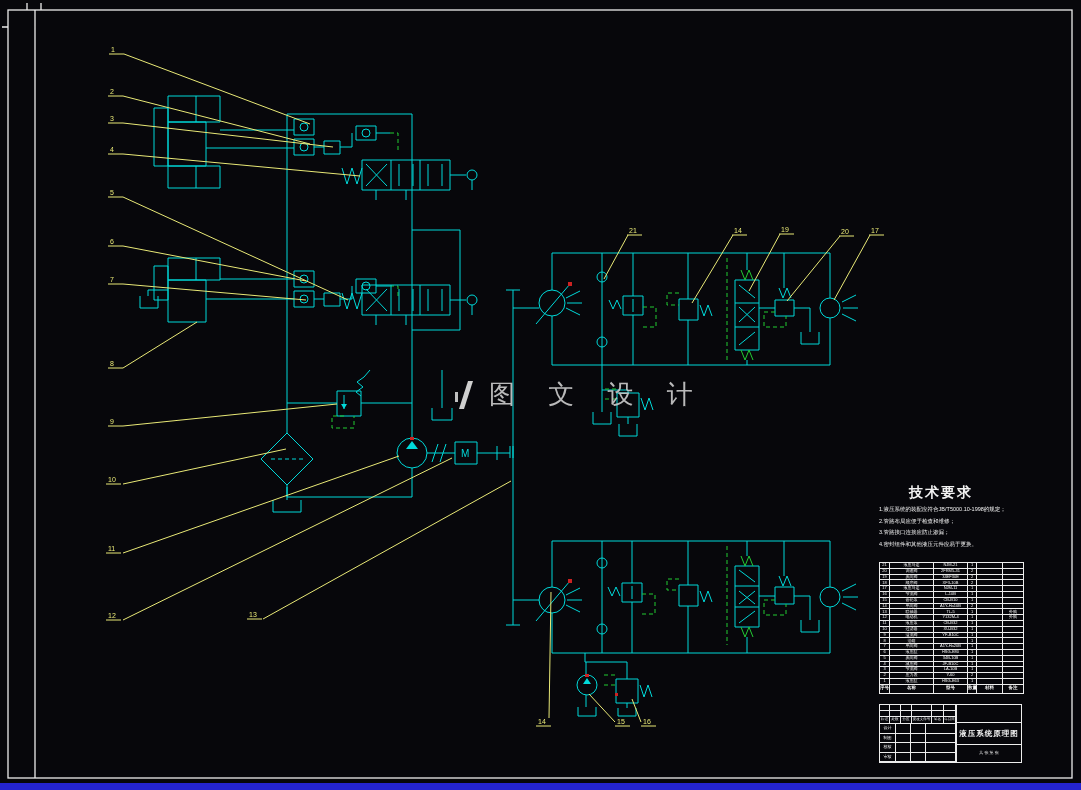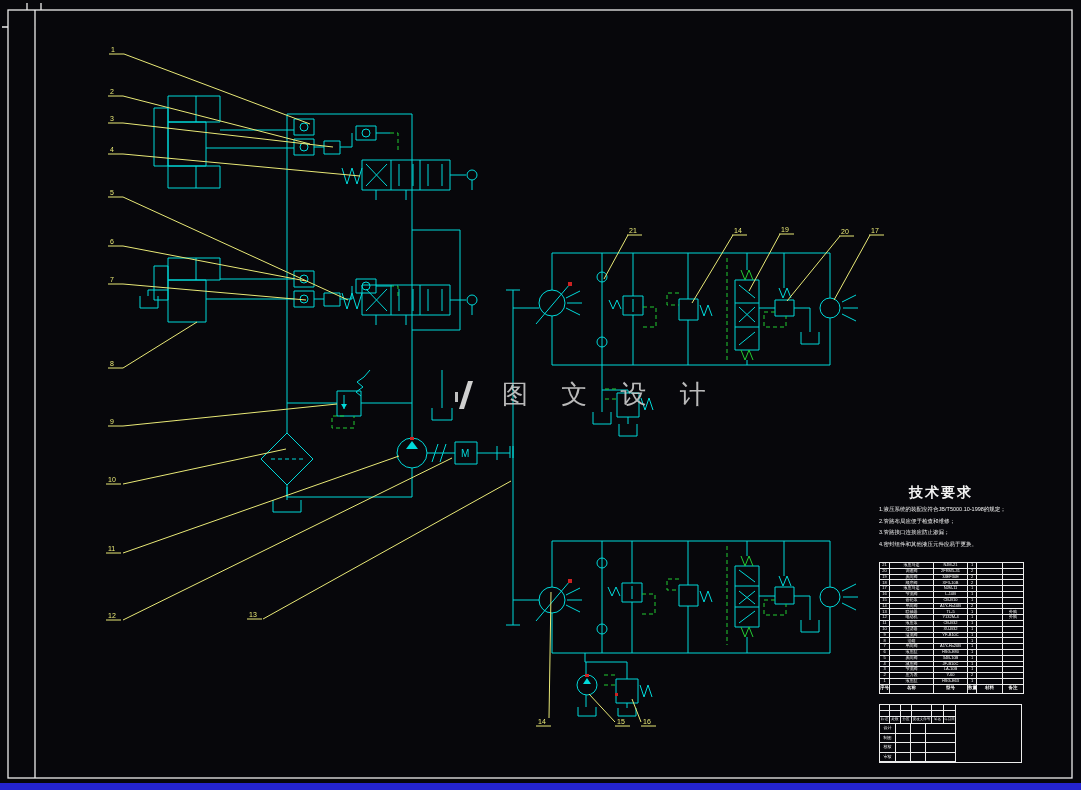--- a/index.html
+++ b/index.html
@@ -10,21 +10,21 @@
   .stage{position:relative;width:1081px;height:790px;background:var(--bg);overflow:hidden;
          font-family:"Liberation Sans",sans-serif;}
   svg text{font-family:"Liberation Sans",sans-serif;}
   .cyl{stroke:var(--cy);fill:none;stroke-width:1;}
   .cyd{stroke:var(--cy);fill:none;stroke-width:1;stroke-dasharray:4 3;}
   .grd{stroke:var(--gr);fill:none;stroke-width:1;stroke-dasharray:4 3;}
   .grs{stroke:var(--gr);fill:none;stroke-width:1;}
   .whl{stroke:var(--fr);fill:none;stroke-width:1.3;}
   .cyf{fill:var(--cy);stroke:none;}
   .rdf{fill:var(--rd);stroke:none;}
-  .watermark{position:absolute;left:502px;top:377px;font-size:26px;letter-spacing:13px;
+  .watermark{position:absolute;left:489px;top:377px;font-size:26px;letter-spacing:13px;
              color:var(--wm);opacity:.92;white-space:nowrap;}
   .notes{position:absolute;left:879px;top:484px;width:146px;color:var(--tx);}
   .notes-title{font-size:14px;font-weight:bold;margin:0 0 2px 30px;letter-spacing:2px;}
   .note-item{font-size:5.5px;line-height:11.5px;white-space:nowrap;}
   .parts{position:absolute;left:879px;top:562px;width:144px;border-collapse:collapse;
          table-layout:fixed;color:var(--tx);}
   .parts td{border:1px solid var(--fr);font-size:4px;line-height:4.5px;height:4.8px;
             padding:0;text-align:center;overflow:hidden;white-space:nowrap;}
   .parts tr.hdr td{height:8px;font-size:4.5px;font-weight:bold;}
   .tb{position:absolute;left:879px;top:704px;width:143px;height:59px;border:1px solid var(--fr);
@@ -499,17 +499,22 @@
           <div class="tb-cell" style="width: 15px; height: 9.5px; font-size: 4px;"></div>
           <div class="tb-cell" style="width: 30px; height: 9.5px; font-size: 4px;"></div>
         </div>
         <div class="tb-row" style="height: 9.5px;">
           <div class="tb-cell" style="width: 16px; height: 9.5px; font-size: 4px;">审核</div>
           <div class="tb-cell" style="width: 15px; height: 9.5px; font-size: 4px;"></div>
           <div class="tb-cell" style="width: 15px; height: 9.5px; font-size: 4px;"></div>
           <div class="tb-cell" style="width: 30px; height: 9.5px; font-size: 4px;"></div>
         </div>
       </div>
+    <div class="tb-right">
+      <div class="tb-company"></div>
+      <div class="tb-title">液压系统原理图</div>
+      <div class="tb-sheet">共 张 第 张</div>
+    </div>
   </div>
 
   
   <div class="bottom-bar"></div>
 </div>
 
 </body></html>

